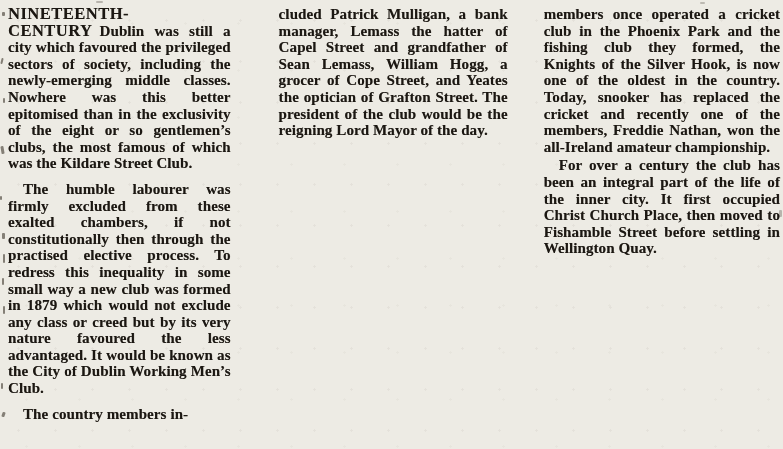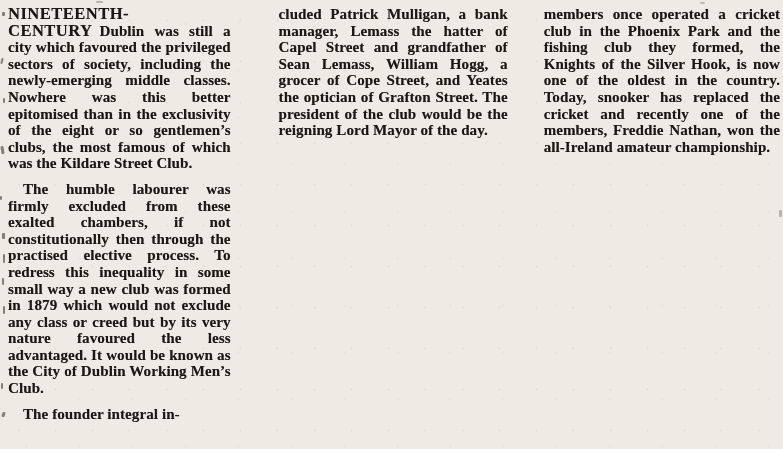--- a/index.html
+++ b/index.html
@@ -71,25 +71,26 @@
     <div class="mark" style="left:96px; top:1px; width:7px; height:2px; opacity:.5;"></div>
     <div class="mark" style="left:700px; top:2px; width:5px; height:2px; opacity:.45;"></div>
     <div class="mark" style="left:779px; top:210px; width:3px; height:7px; opacity:.5;"></div>
   </div>
 
   <div class="cols">
 
     <div class="col col1">
       <p class="para noindent"><span class="lead">NINETEENTH-CENTURY</span><span>Dublin was still a city which favoured the privileged sectors of society, including the newly-emerging middle classes. Nowhere was this better epitomised than in the exclusivity of the eight or so gentlemen’s clubs, the most famous of which was the Kildare Street Club.</span></p>
       <p class="para indent">The humble labourer was firmly excluded from these exalted chambers, if not constitutionally then through the practised elective process. To redress this inequality in some small way a new club was formed in 1879 which would not exclude any class or creed but by its very nature favoured the less advantaged. It would be known as the City of Dublin Working Men’s Club.</p>
-      <p class="para indent">The founder integral in-</p>
+      <p class="para indent">The country members in-</p>
     </div>
 
     <div class="col col2">
       <p class="para noindent">cluded Patrick Mulligan, a bank manager, Lemass the hatter of Capel Street and grandfather of Sean Lemass, William Hogg, a grocer of Cope Street, and Yeates the optician of Grafton Street. The president of the club would be the reigning Lord Mayor of the day.</p>
     </div>
 
     <div class="col col3">
       <p class="para noindent">members once operated a cricket club in the Phoenix Park and the fishing club they formed, the Knights of the Silver Hook, is now one of the oldest in the country. Today, snooker has replaced the cricket and recently one of the members, Freddie Nathan, won the all-Ireland amateur championship.</p>
+      <p class="para indent">For over a century the club has been an integral part of the life of the inner city. It first occupied Christ Church Place, then moved to Fishamble Street before settling in Wellington Quay.</p>
     </div>
 
   </div>
 </div>
 
 </body></html>

